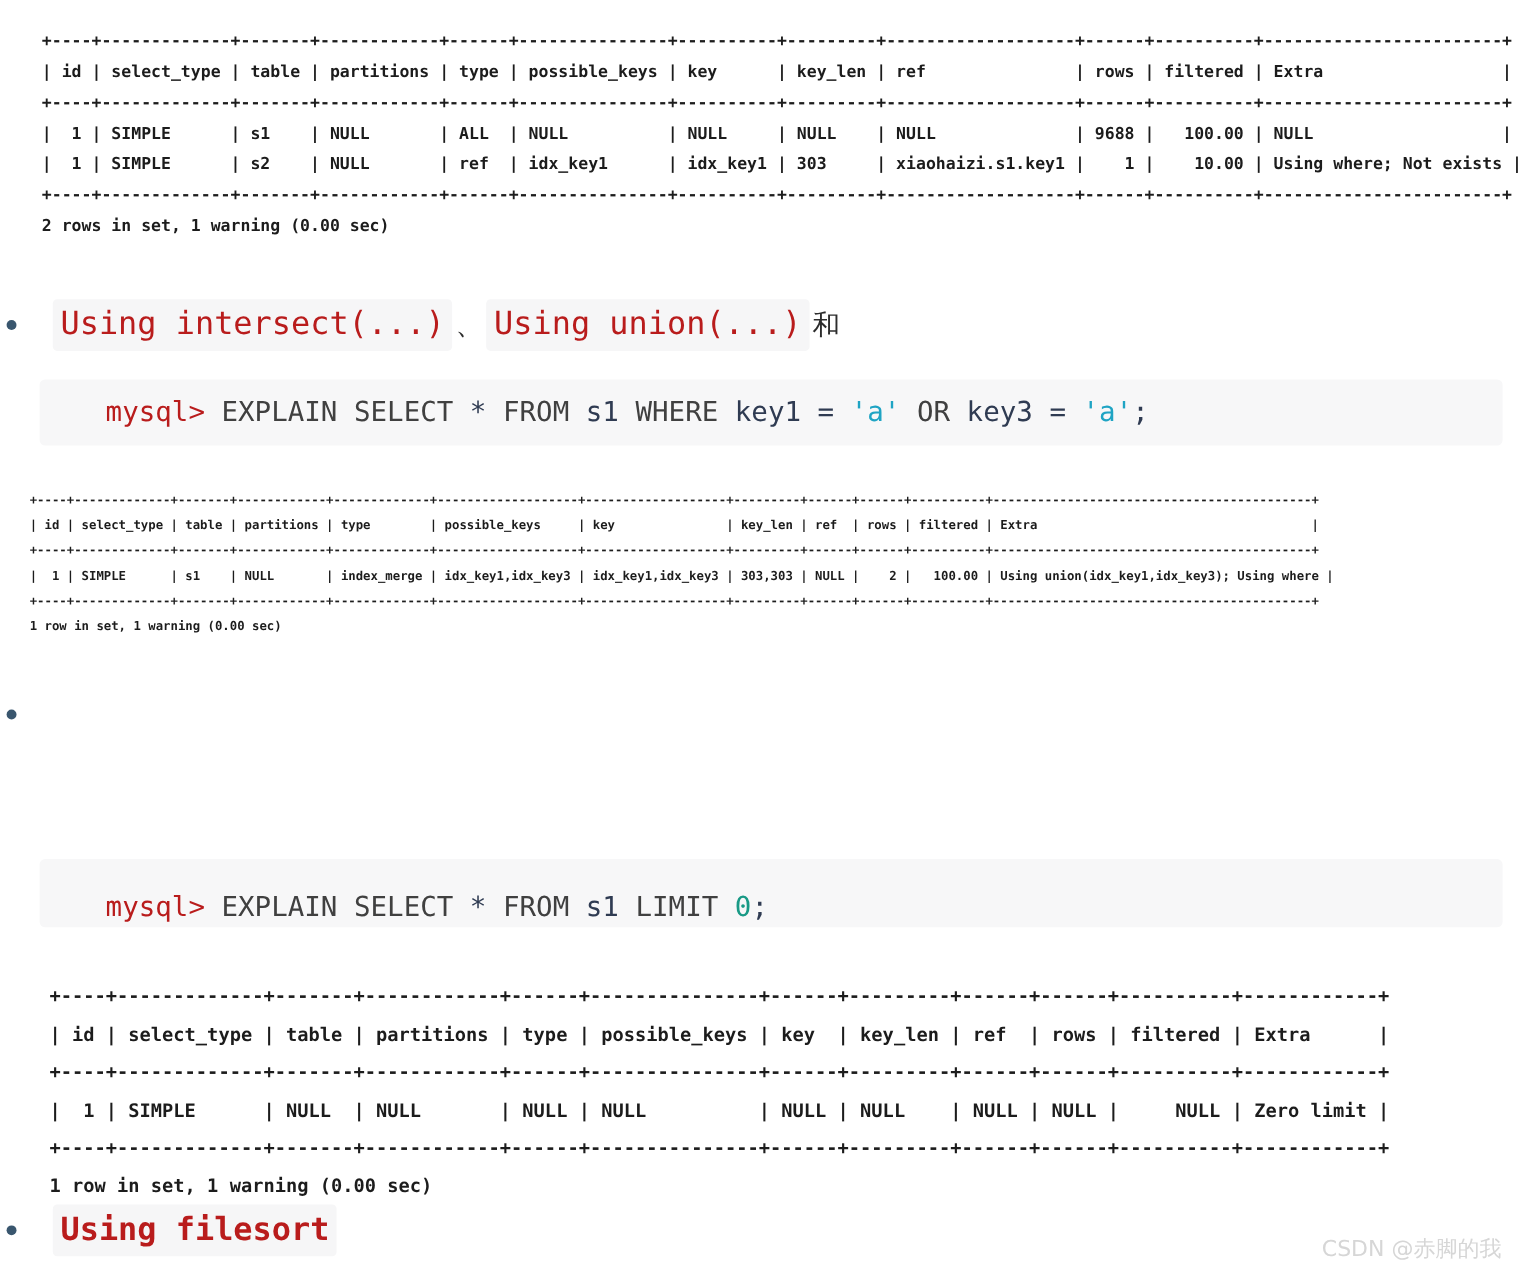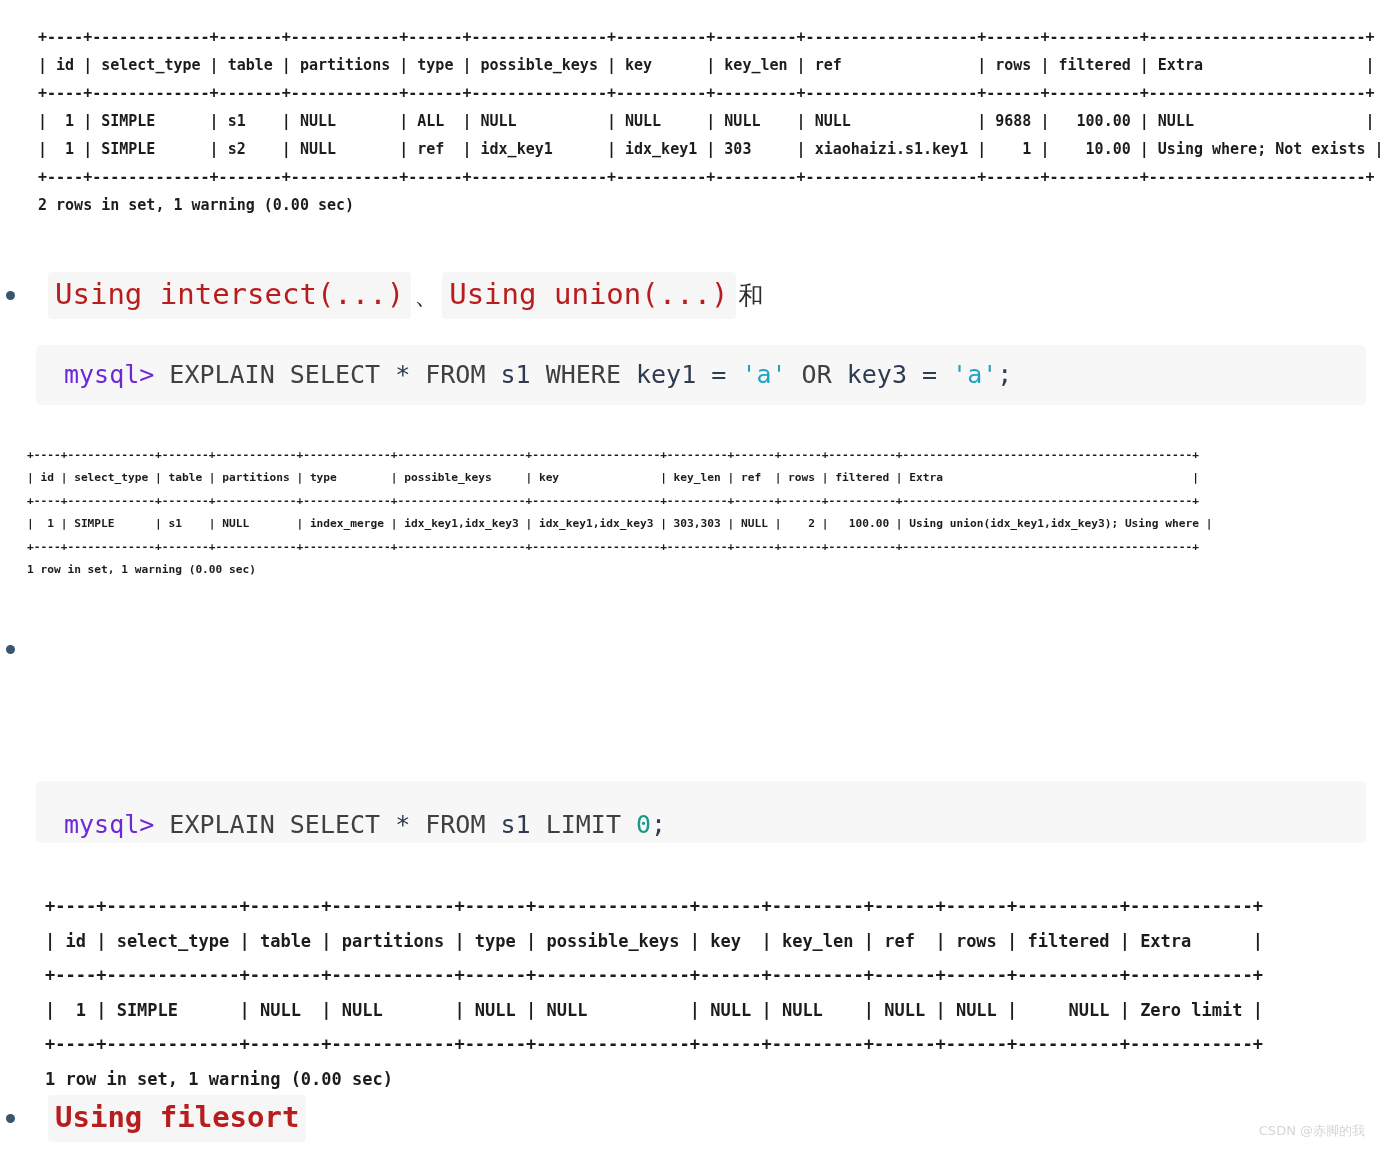--- a/index.html
+++ b/index.html
@@ -100,34 +100,34 @@
     display: flex;
     align-items: center;
   }
   .codeblock .inner { padding-left: 28px; }
   #code-union {
     left: 36px; top: 345px; width: 1330px; height: 60px;
   }
   #code-limit {
     left: 36px; top: 781px; width: 1330px; height: 62px; align-items: flex-end;
   }
-  .tok-prompt  { color: #6d28d9; }
+  .tok-prompt  { color: #b91c1c; margin-left: 32px; }
   .tok-kw      { color: #404040; }
   .tok-plain   { color: #2f3b52; }
   .tok-str     { color: #1fa4c4; }
   .tok-num     { color: #199a86; }
   .tok-punc    { color: #2f3b52; }
 
   
   #watermark {
     position: absolute;
     right: 18px;
     top: 1122px;
     font-family: "DejaVu Sans", sans-serif;
-    font-size: 13px;
+    font-size: 20px;
     color: #d6d6d6;
     white-space: nowrap;
   }
 </style>
 </head>
 <body>
 
 <pre class="term term-1">+----+-------------+-------+------------+------+---------------+----------+---------+-------------------+------+----------+------------------------+
 | id | select_type | table | partitions | type | possible_keys | key      | key_len | ref               | rows | filtered | Extra                  |
 +----+-------------+-------+------------+------+---------------+----------+---------+-------------------+------+----------+------------------------+

